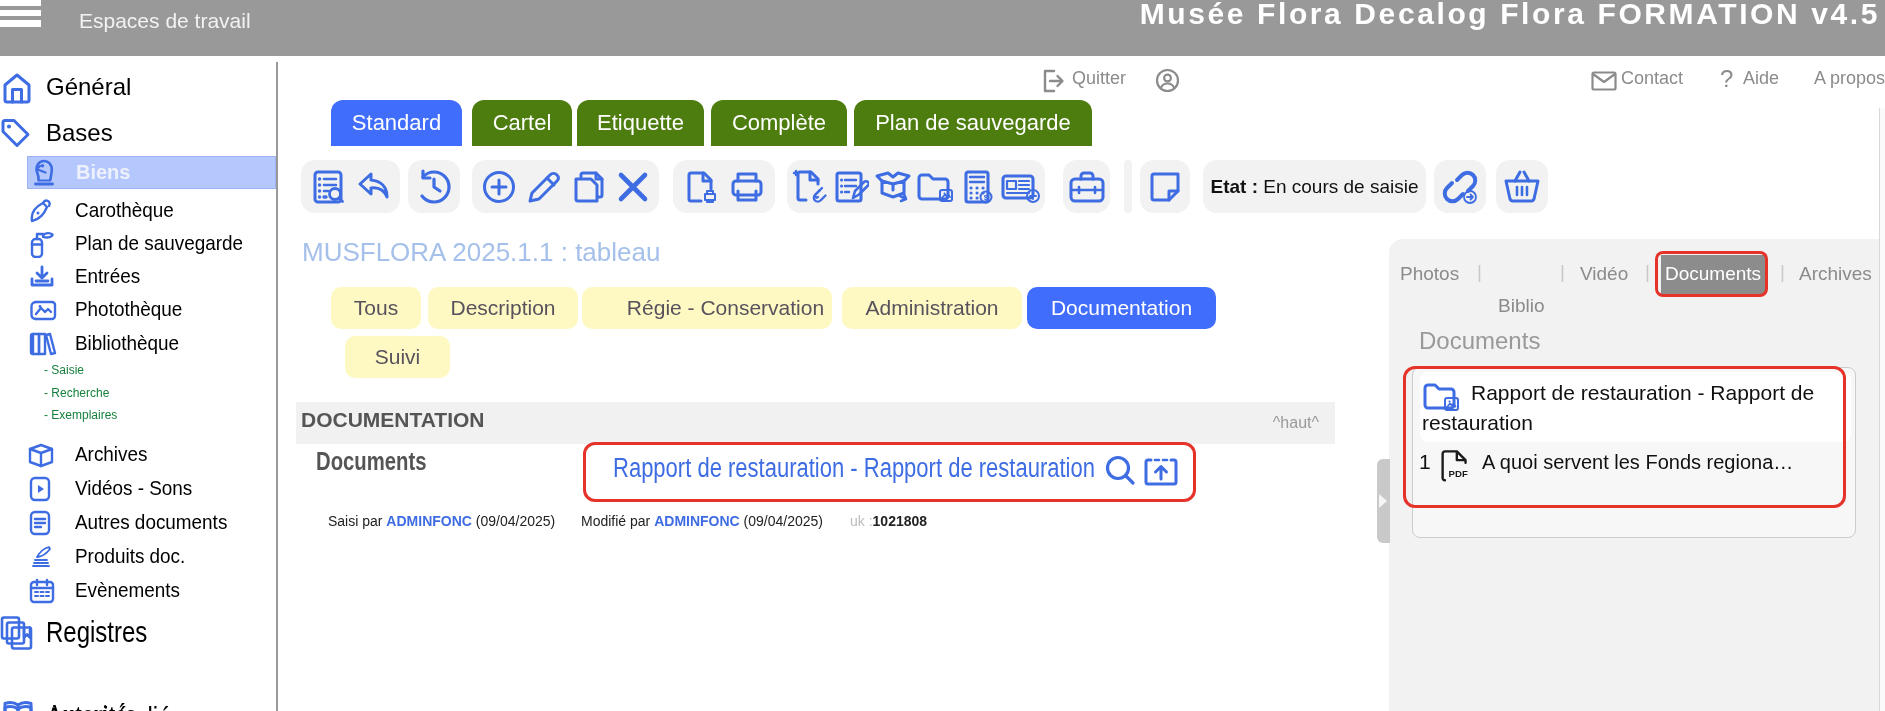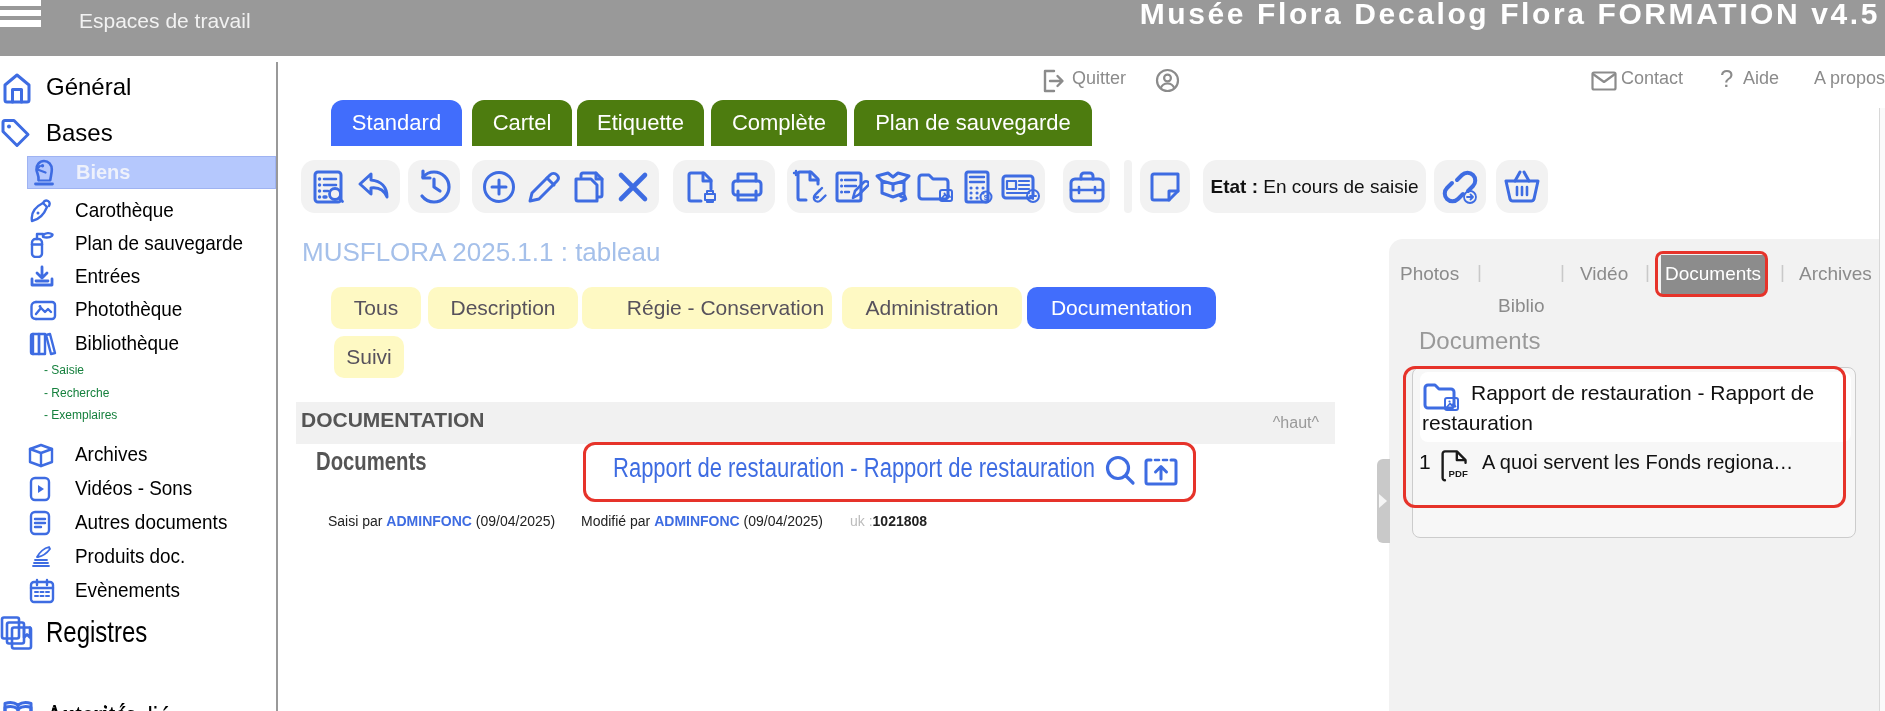--- a/index.html
+++ b/index.html
@@ -350,21 +350,21 @@
   </div>
 </div>
 
 <div class="abs" style="left:302px;top:237px;font-size:26px;color:#a5c0ea;">MUSFLORA 2025.1.1 : tableau</div>
 
 <div class="tab2" style="left:331px;top:287px;width:90px;">Tous</div>
 <div class="tab2" style="left:428px;top:287px;width:150px;">Description</div>
 <div class="tab2" style="left:582px;top:287px;width:250px;padding-left:37px;">Régie - Conservation</div>
 <div class="tab2" style="left:842px;top:287px;width:180px;">Administration</div>
 <div class="tab2" style="left:1027px;top:287px;width:189px;background:#416dfc;color:#fff;">Documentation</div>
-<div class="tab2" style="left:334px;top:336px;width:70px;">Suivi</div>
+<div class="tab2" style="left:345px;top:336px;width:105px;">Suivi</div>
 
 <div class="abs" style="left:296px;top:402px;width:1039px;height:42px;background:#f1f1f1;">
   <div class="abs" style="left:5px;top:6px;font-size:21px;font-weight:bold;color:#555;">DOCUMENTATION</div>
   <div class="abs" style="right:16px;top:12px;font-size:16px;color:#999;">^haut^</div>
 </div>
 <div class="abs" style="left:316px;top:446px;font-size:26px;font-weight:bold;color:#555;transform:scaleX(0.78);transform-origin:0 0;">Documents</div>
 
 <div class="abs" style="left:583px;top:442px;width:613px;height:60px;border:3px solid #e6332a;border-radius:12px;"></div>
 <div class="abs" style="left:613px;top:453px;font-size:27px;color:#3e6ce2;white-space:nowrap;transform:scaleX(0.815);transform-origin:0 0;">Rapport de restauration - Rapport de restauration</div>
 <div id="linkicons">

